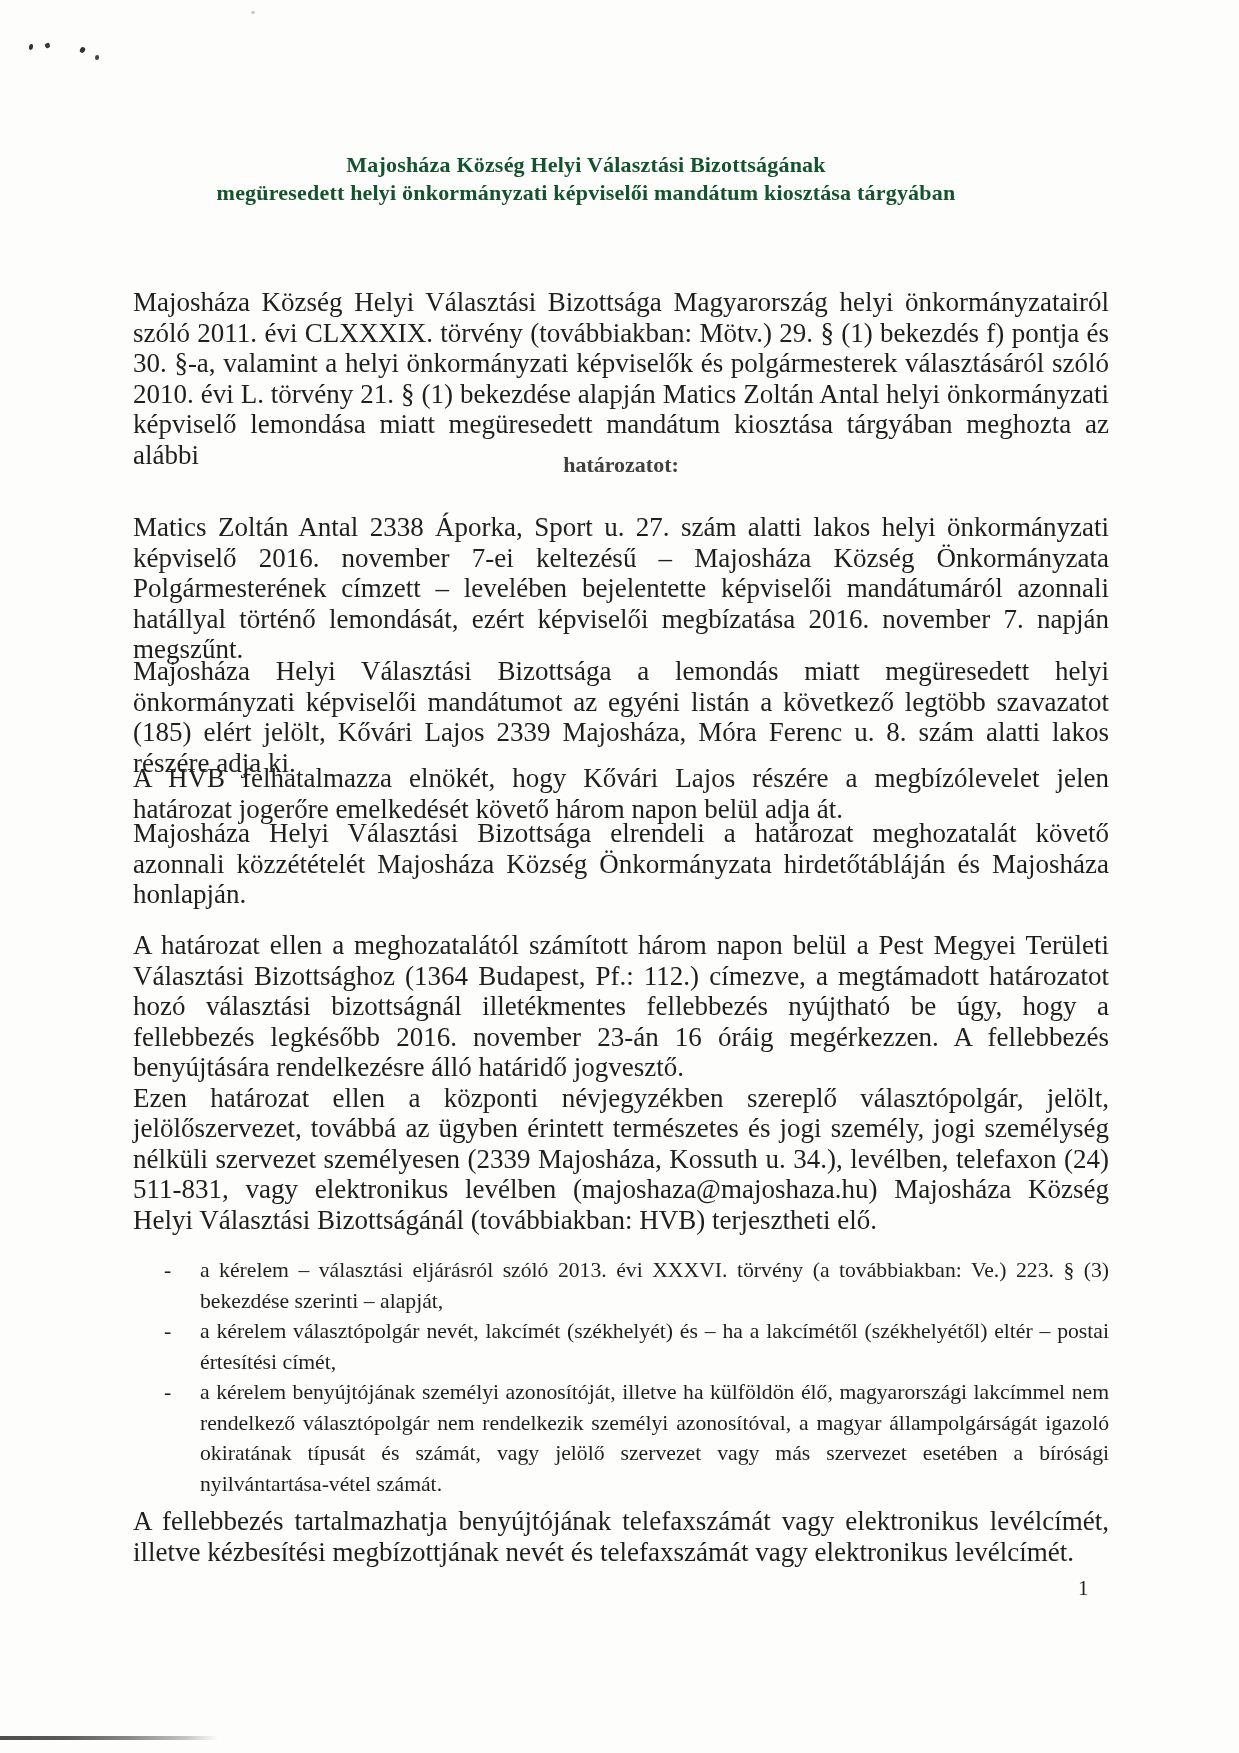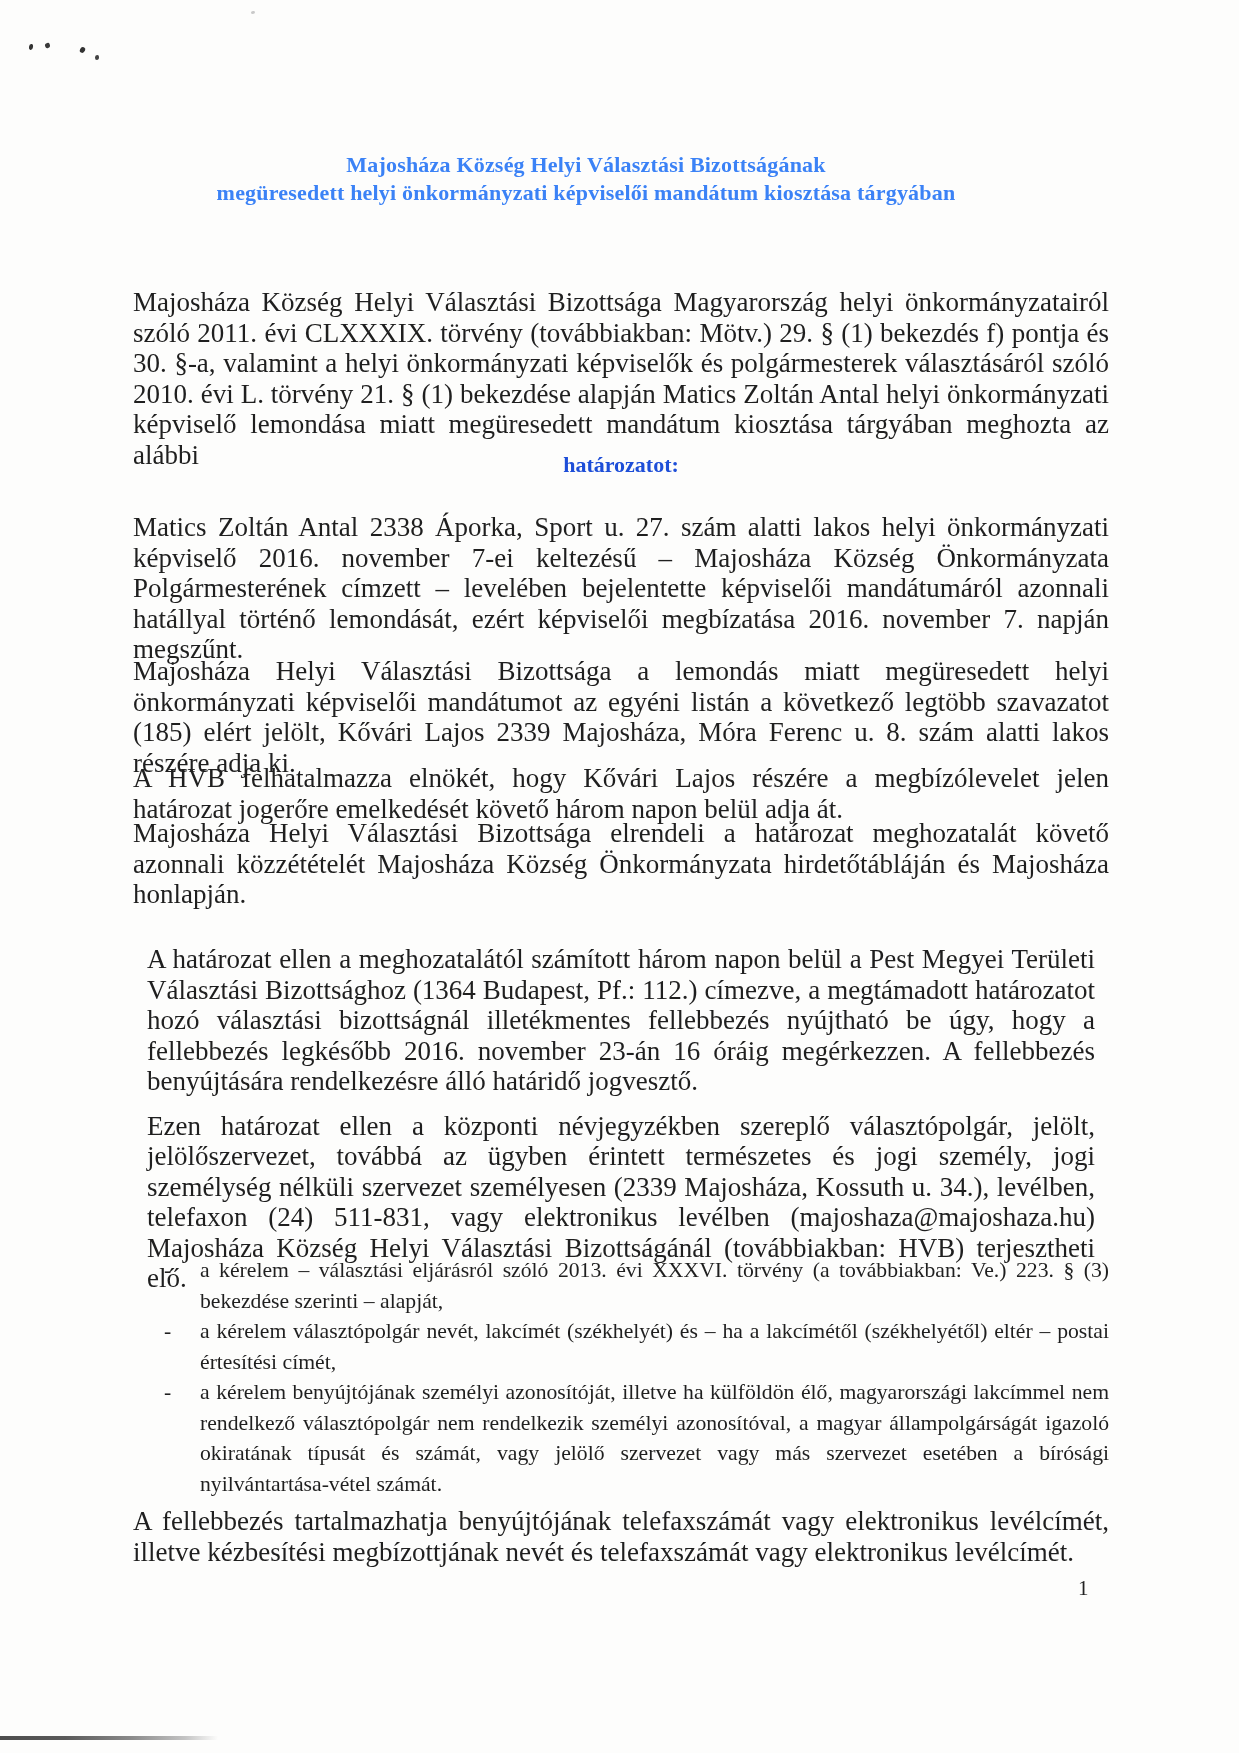--- a/index.html
+++ b/index.html
@@ -12,32 +12,32 @@
     font-family:"Liberation Serif","DejaVu Serif",serif;
     color:#1f1f1f;
   }
   .doc{
     position:absolute;left:133px;top:0;width:976px;height:100%;
     filter:blur(0.25px);
   }
   .title{
     position:absolute;left:0;top:151px;width:906px;
     text-align:center;font-weight:bold;font-size:22px;line-height:28px;
-    color:#3b82f6;letter-spacing:0.2px;
+    color:#14532d;letter-spacing:0.2px;
   }
   .para{
     position:absolute;left:0;width:976px;margin:0;
     font-size:27px;line-height:30.5px;
     text-align:justify;text-justify:inter-word;
   }
   .decision{
     position:absolute;left:0;width:976px;
-    text-align:center;font-weight:bold;font-size:22px;color:#1d4ed8;
+    text-align:center;font-weight:bold;font-size:22px;color:#404040;
   }
-  .seq p{margin:14px;text-align:justify;text-justify:inter-word;}
+  .seq p{margin:0;text-align:justify;text-justify:inter-word;}
   .list{position:absolute;left:0;top:1255px;width:976px;font-size:21.7px;line-height:30.5px;}
   .li{display:flex;margin:0;}
   .li .dash{width:67px;flex:0 0 67px;padding-left:31px;box-sizing:border-box;}
   .li .li-text{flex:1;text-align:justify;text-justify:inter-word;}
   .page-number{
     position:absolute;left:1078px;top:1576px;
     font-size:21px;color:#222;
   }
   
   .speck{position:absolute;background:#333;border-radius:50% 40% 55% 45%;}

